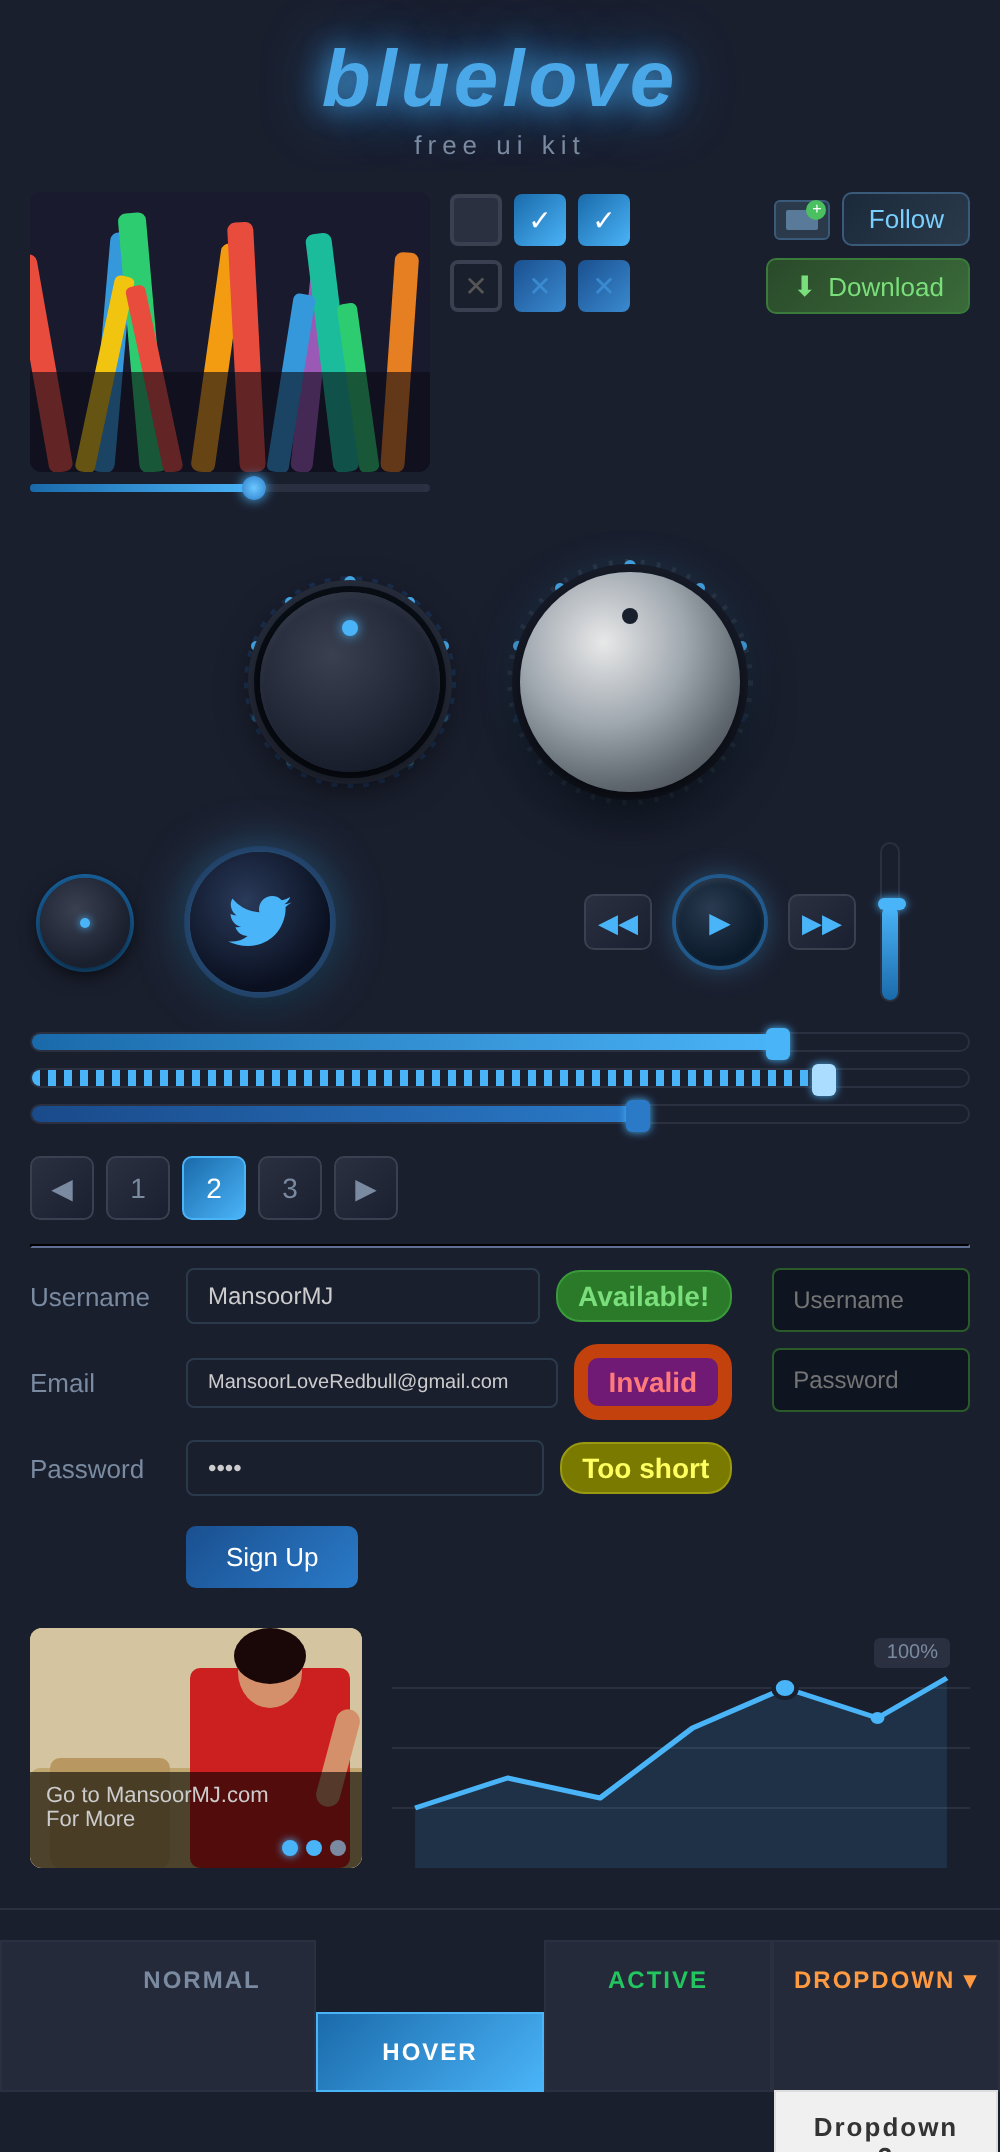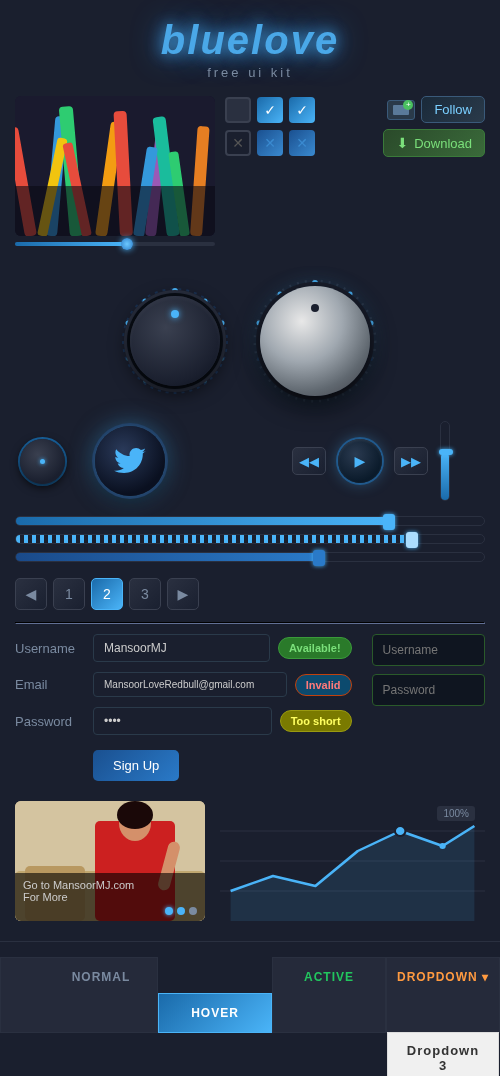--- a/index.html
+++ b/index.html
@@ -440,26 +440,26 @@
       border: 1px solid #2a3a4a;
       border-radius: 4px;
       padding: 6px 10px;
       color: #ccc;
       font-size: 12px;
       outline: none;
     }
     .form-badge {
       padding: 4px 10px;
       border-radius: 12px;
-      font-size: 11px;
+      font-size: 14px;
       font-weight: bold;
       flex-shrink: 0;
     }
     .badge-available { background: #2a7a2a; color: #7adf7a; border: 1px solid #3a9a3a; }
-    .badge-invalid { background: #0c4a6e; color: #ff7a7a; border: 1px solid #c2410c; }
+    .badge-invalid { background: #701a75; color: #ff7a7a; border: 7px solid #c2410c; }
     .badge-tooshort { background: #7a7a00; color: #ffff60; border: 1px solid #9a9a10; }
 
     .btn-signup {
       background: linear-gradient(135deg, #1a5090, #2a7ac8);
       border: none;
       border-radius: 5px;
       padding: 8px 20px;
       color: white;
       font-size: 13px;
       cursor: pointer;
@@ -494,21 +494,21 @@
     }
 
     
     .section-media2 {
       display: flex;
       padding: 10px 15px;
       gap: 15px;
       align-items: flex-start;
     }
     .media2-thumb {
-      width: 190px;
+      width: 166px;
       height: 120px;
       background: linear-gradient(135deg, #2a2a2a, #1a1a1a);
       border-radius: 6px;
       overflow: hidden;
       position: relative;
     }
     .media2-overlay {
       position: absolute;
       bottom: 0;
       left: 0;

